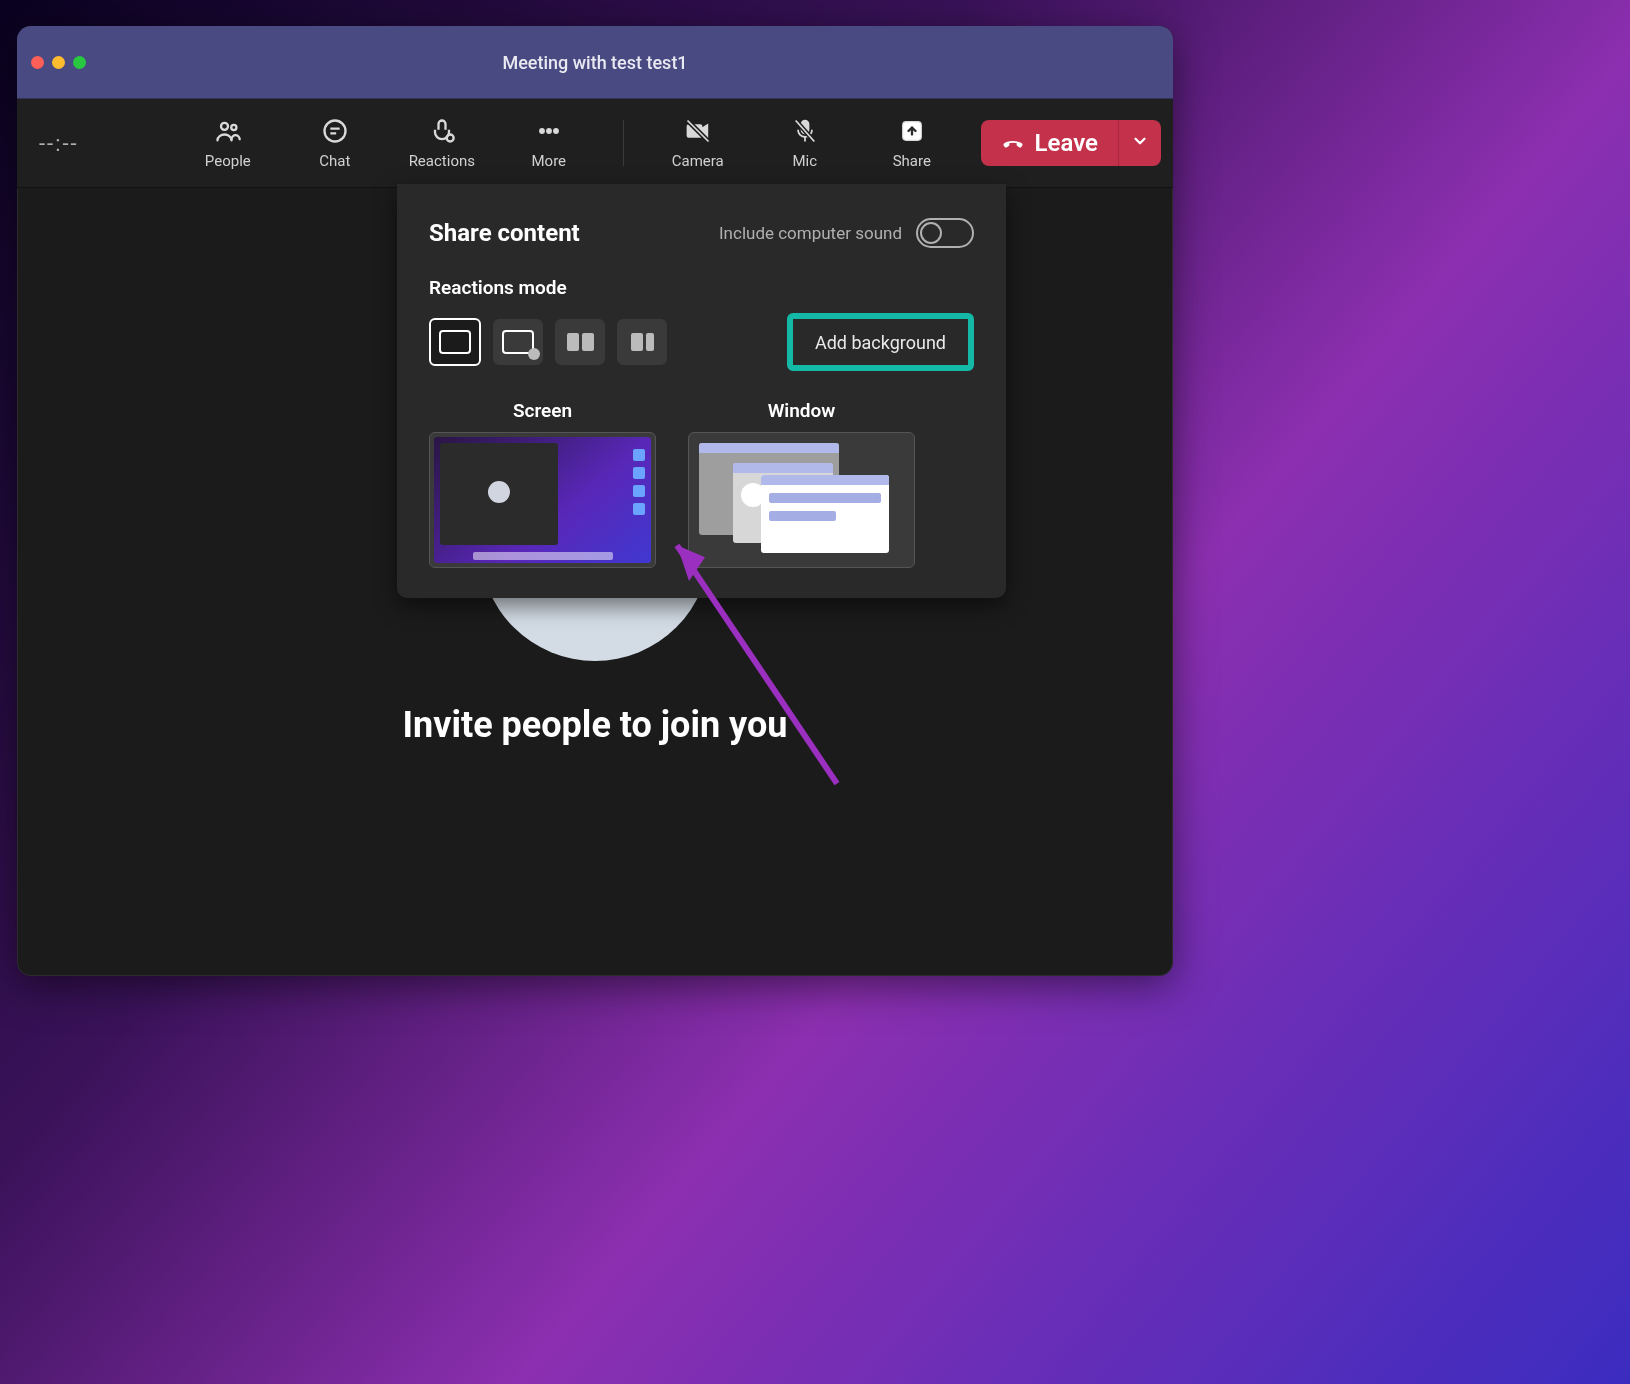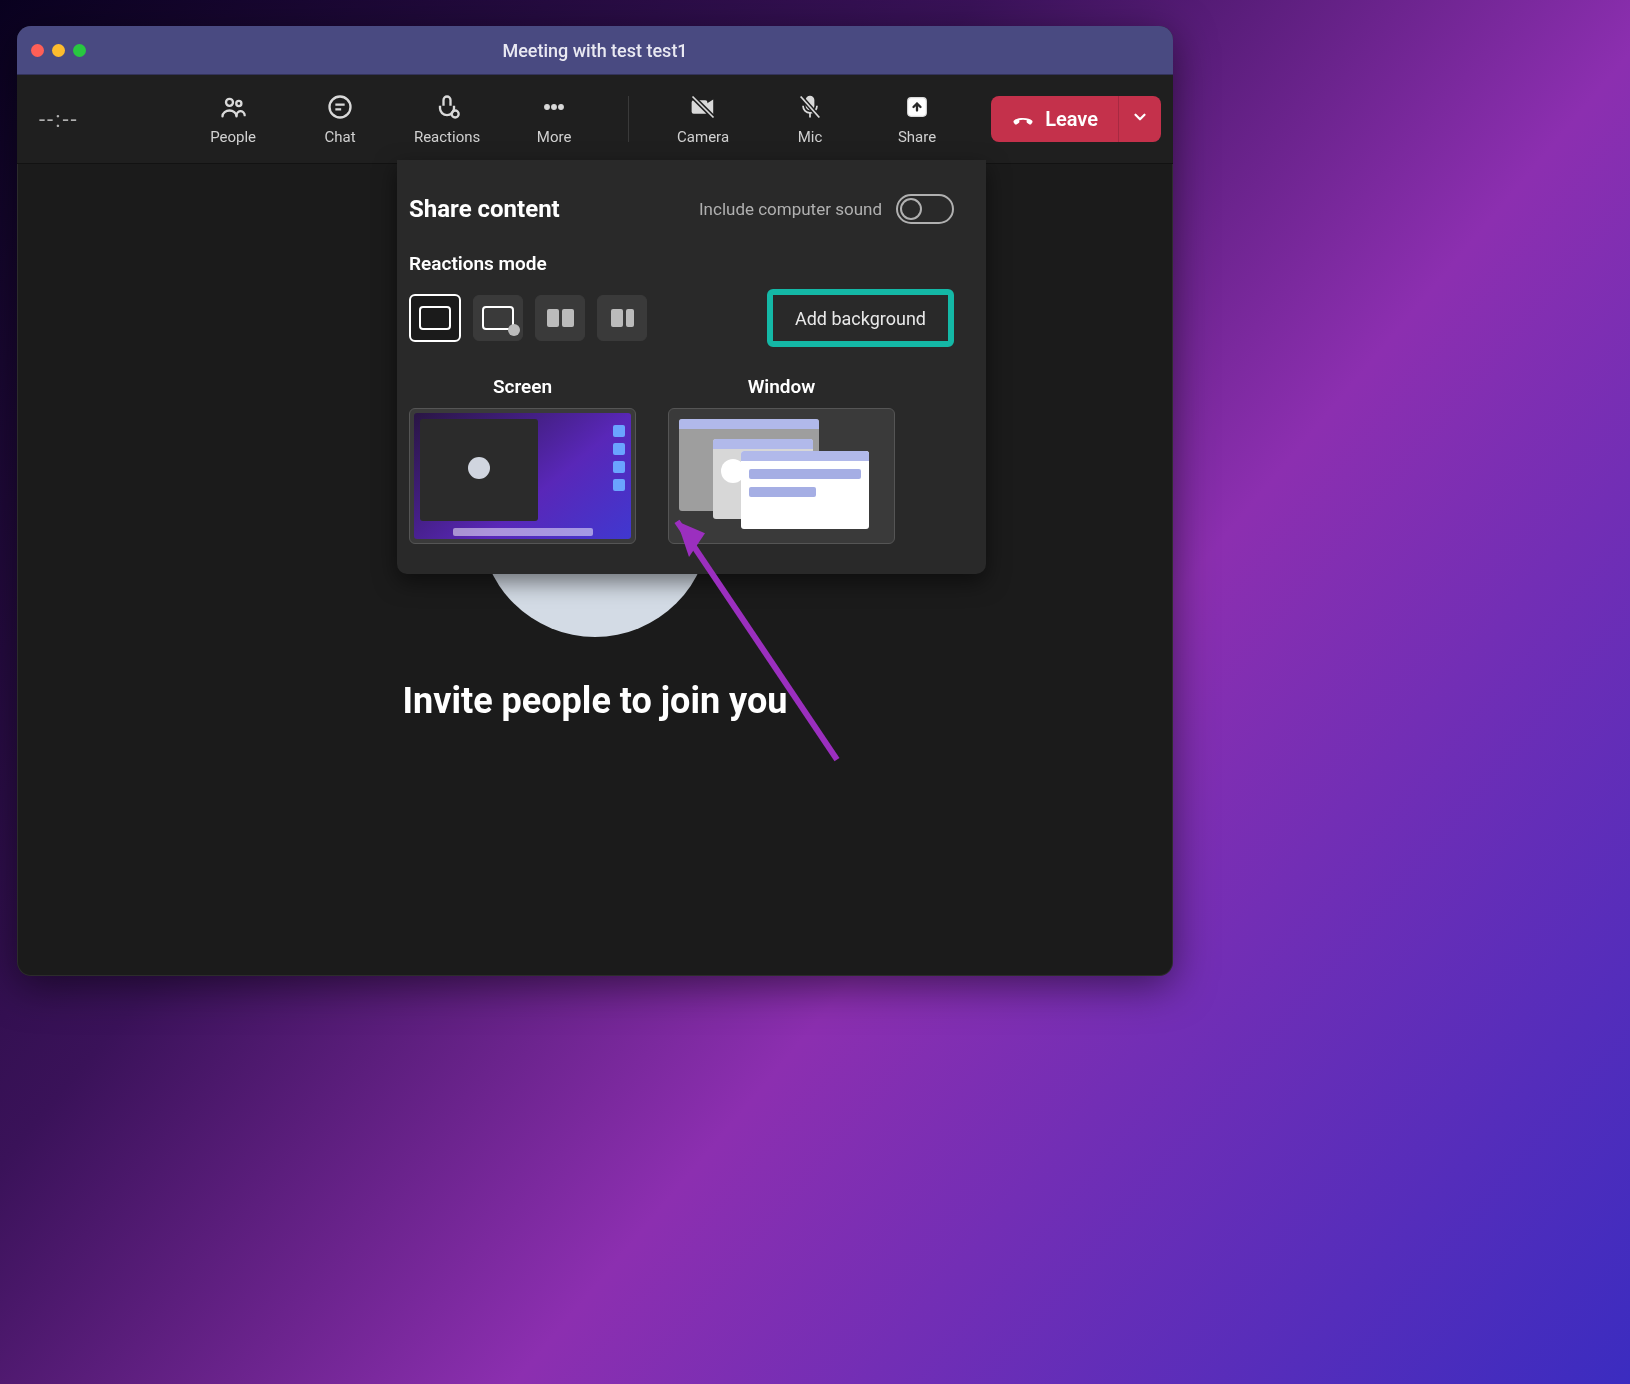--- a/index.html
+++ b/index.html
@@ -18,21 +18,21 @@
   border-radius: 14px;
   box-shadow: 0 10px 40px rgba(0,0,0,0.5), inset 0 0 0 1px rgba(255,255,255,0.08);
   overflow: hidden;
 }
 
 .titlebar {
   height: 48px;
   background: #494a81;
   display: flex;
   align-items: center;
-  padding: 0 14px;
+  padding: 12px 14px;
   position: relative;
   border-bottom: 1px solid rgba(0,0,0,0.3);
 }
 .traffic { display: flex; gap: 8px; }
 .tl-btn { width: 13px; height: 13px; border-radius: 50%; }
 .tl-close { background: #ff5f57; }
 .tl-min   { background: #febc2e; }
 .tl-max   { background: #28c840; }
 .titlebar-title {
   position: absolute; left: 0; right: 0; text-align: center;
@@ -75,21 +75,21 @@
 }
 
 .leave-group {
   display: flex; align-items: center;
 }
 .leave-btn {
   display: flex; align-items: center; gap: 10px;
   background: #c4314b; color: #fff;
   height: 46px; padding: 0 20px;
   border-top-left-radius: 8px; border-bottom-left-radius: 8px;
-  font-size: 20px; font-weight: 600;
+  font-size: 24px; font-weight: 600;
 }
 .leave-btn svg { width: 24px; height: 24px; }
 .leave-caret {
   background: #c4314b; height: 46px; width: 42px;
   border-top-right-radius: 8px; border-bottom-right-radius: 8px;
   display:flex; align-items:center; justify-content:center;
   border-left: 1px solid #a72941;
 }
 .leave-caret svg{ width:18px; height:18px; stroke:#fff;}
 
@@ -105,21 +105,21 @@
   color: #fff; font-size: 36px; font-weight: 700; white-space:nowrap;
 }
 
 .share-panel {
   position: absolute;
   top: -4px; left: 380px;
   width: 545px;
   background: #292929;
   border-radius: 0 0 10px 10px;
   box-shadow: 0 8px 22px rgba(0,0,0,0.5);
-  padding: 34px 32px 30px 12px;
+  padding: 34px 32px 30px 32px;
   color: #e6e6e6;
 }
 .sp-head { display:flex; align-items:center; justify-content:space-between; margin-bottom:28px;}
 .sp-title { font-size: 24px; font-weight: 700; color:#fff;}
 .sp-sound { display:flex; align-items:center; gap:14px; color:#b0b0b0; font-size:17px;}
 .toggle {
   width: 54px; height: 26px; border: 2px solid #b0b0b0; border-radius: 26px;
   position:relative; background:transparent;
 }
 .toggle::before{

